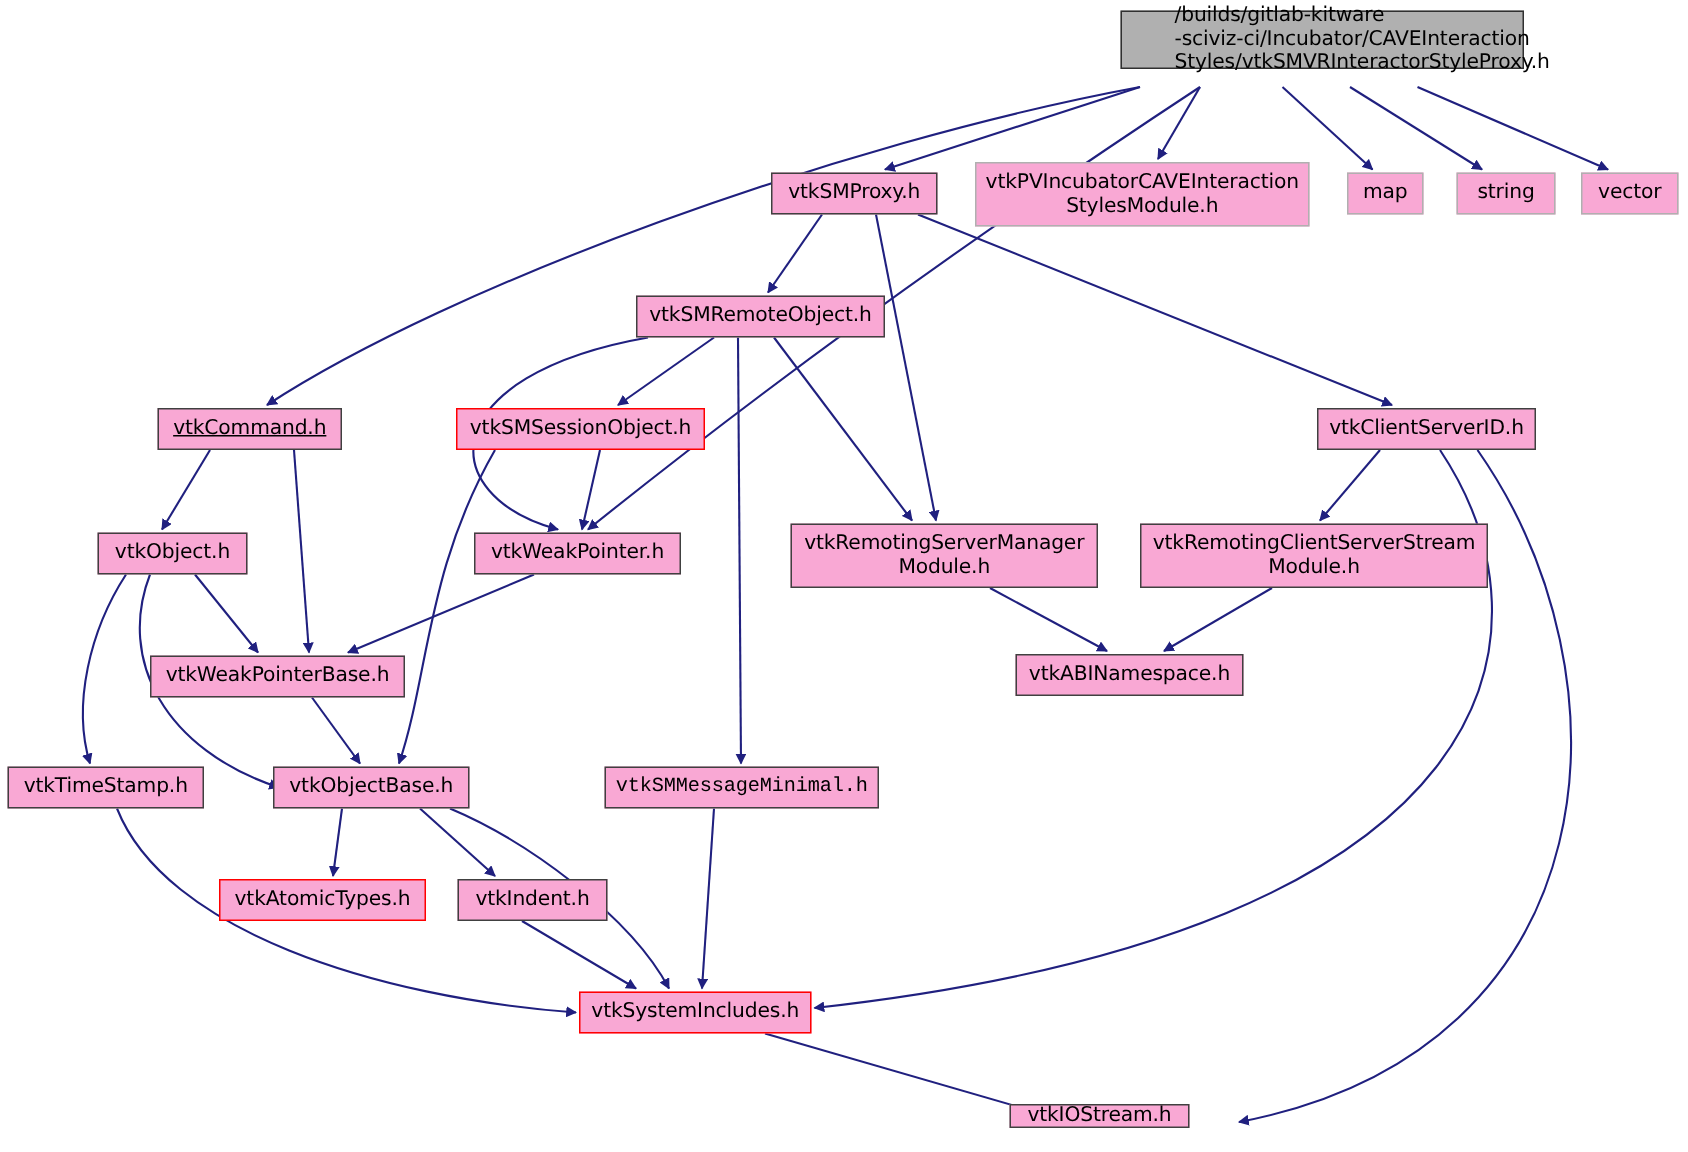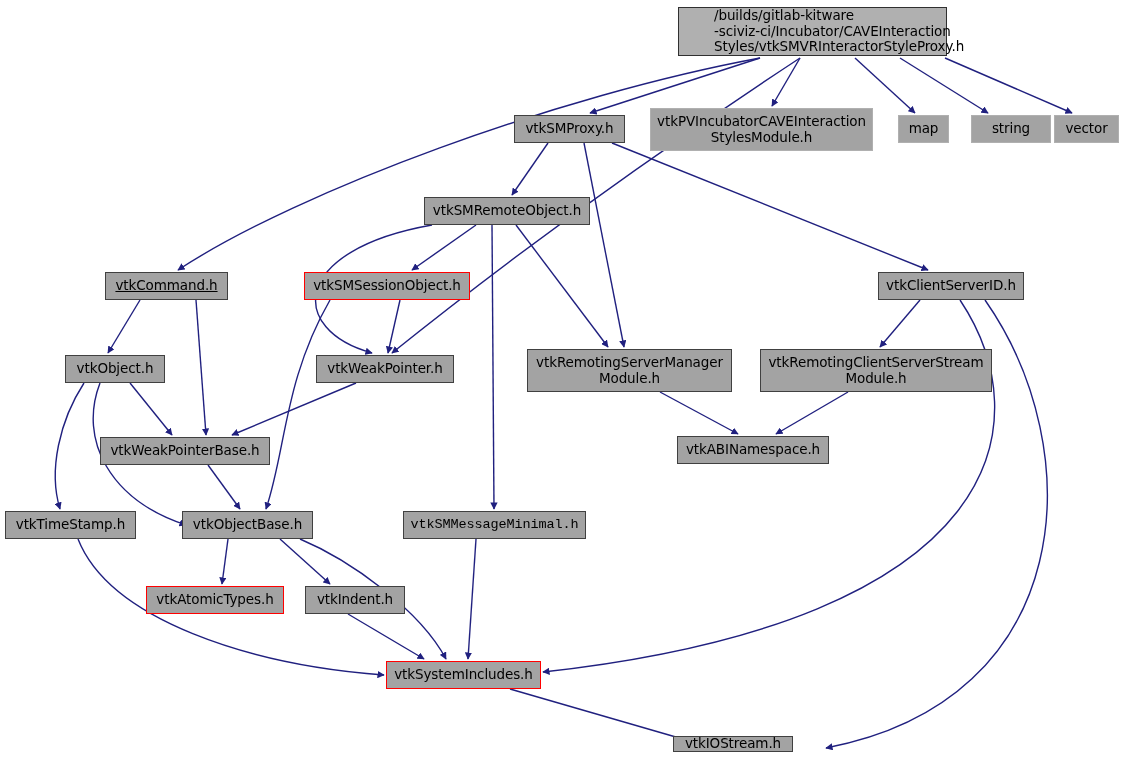--- a/index.html
+++ b/index.html
@@ -23,21 +23,21 @@
     height: 768px;
     pointer-events: none;
   }
   .node {
     position: absolute;
     box-sizing: border-box;
     display: flex;
     align-items: center;
     justify-content: center;
     text-align: center;
-    background: #a3a3a3;
+    background: #f9a8d4;
     border: 1px solid #404040;
     color: #000000;
     font-size: 13.5px;
     line-height: 15.5px;
     white-space: pre-line;
     padding: 0 4px;
     letter-spacing: -0.1px;
   }
   .node.root {
     background: #b0b0b0;
@@ -96,28 +96,28 @@
         <path d="M 78 539 C 110 620, 250 665, 384 675" marker-end="url(#arrow)"></path>
         <path d="M 228 539 L 222 584" marker-end="url(#arrow)"></path>
         <path d="M 280 539 L 330 584" marker-end="url(#arrow)"></path>
         <path d="M 300 539 C 350 560, 420 610, 446 659" marker-end="url(#arrow)"></path>
         <path d="M 476 539 L 468 659" marker-end="url(#arrow)"></path>
         <path d="M 348 614 L 424 659" marker-end="url(#arrow)"></path>
         <path d="M 510 689 L 700 744" marker-end="url(#arrow)"></path>
       </g>
   </svg>
   <div id="node-layer">
-      <div class="node root" style="left: 678px; top: 7px; width: 269px; height: 49px; padding-left: 35px;">/builds/gitlab-kitware
+      <div class="node root" style="left: 747px; top: 7px; width: 269px; height: 39px; padding-left: 35px;">/builds/gitlab-kitware
 -sciviz-ci/Incubator/CAVEInteraction
 Styles/vtkSMVRInteractorStyleProxy.h</div>
       <div class="node" style="left: 514px; top: 115px; width: 111px; height: 28px;">vtkSMProxy.h</div>
       <div class="node faint" style="left: 650px; top: 108px; width: 223px; height: 43px;">vtkPVIncubatorCAVEInteraction
 StylesModule.h</div>
       <div class="node faint" style="left: 898px; top: 115px; width: 51px; height: 28px;">map</div>
-      <div class="node faint" style="left: 971px; top: 115px; width: 80px; height: 28px;">string</div>
+      <div class="node faint" style="left: 971px; top: 115px; width: 66px; height: 28px;">string</div>
       <div class="node faint" style="left: 1054px; top: 115px; width: 65px; height: 28px;">vector</div>
       <div class="node" style="left: 424px; top: 197px; width: 166px; height: 28px;">vtkSMRemoteObject.h</div>
       <div class="node" style="left: 105px; top: 272px; width: 123px; height: 28px; text-decoration: underline;">vtkCommand.h</div>
       <div class="node red" style="left: 304px; top: 272px; width: 166px; height: 28px;">vtkSMSessionObject.h</div>
       <div class="node" style="left: 878px; top: 272px; width: 146px; height: 28px;">vtkClientServerID.h</div>
       <div class="node" style="left: 65px; top: 355px; width: 100px; height: 28px;">vtkObject.h</div>
       <div class="node" style="left: 316px; top: 355px; width: 138px; height: 28px;">vtkWeakPointer.h</div>
       <div class="node" style="left: 527px; top: 349px; width: 205px; height: 43px;">vtkRemotingServerManager
 Module.h</div>
       <div class="node" style="left: 760px; top: 349px; width: 232px; height: 43px;">vtkRemotingClientServerStream

